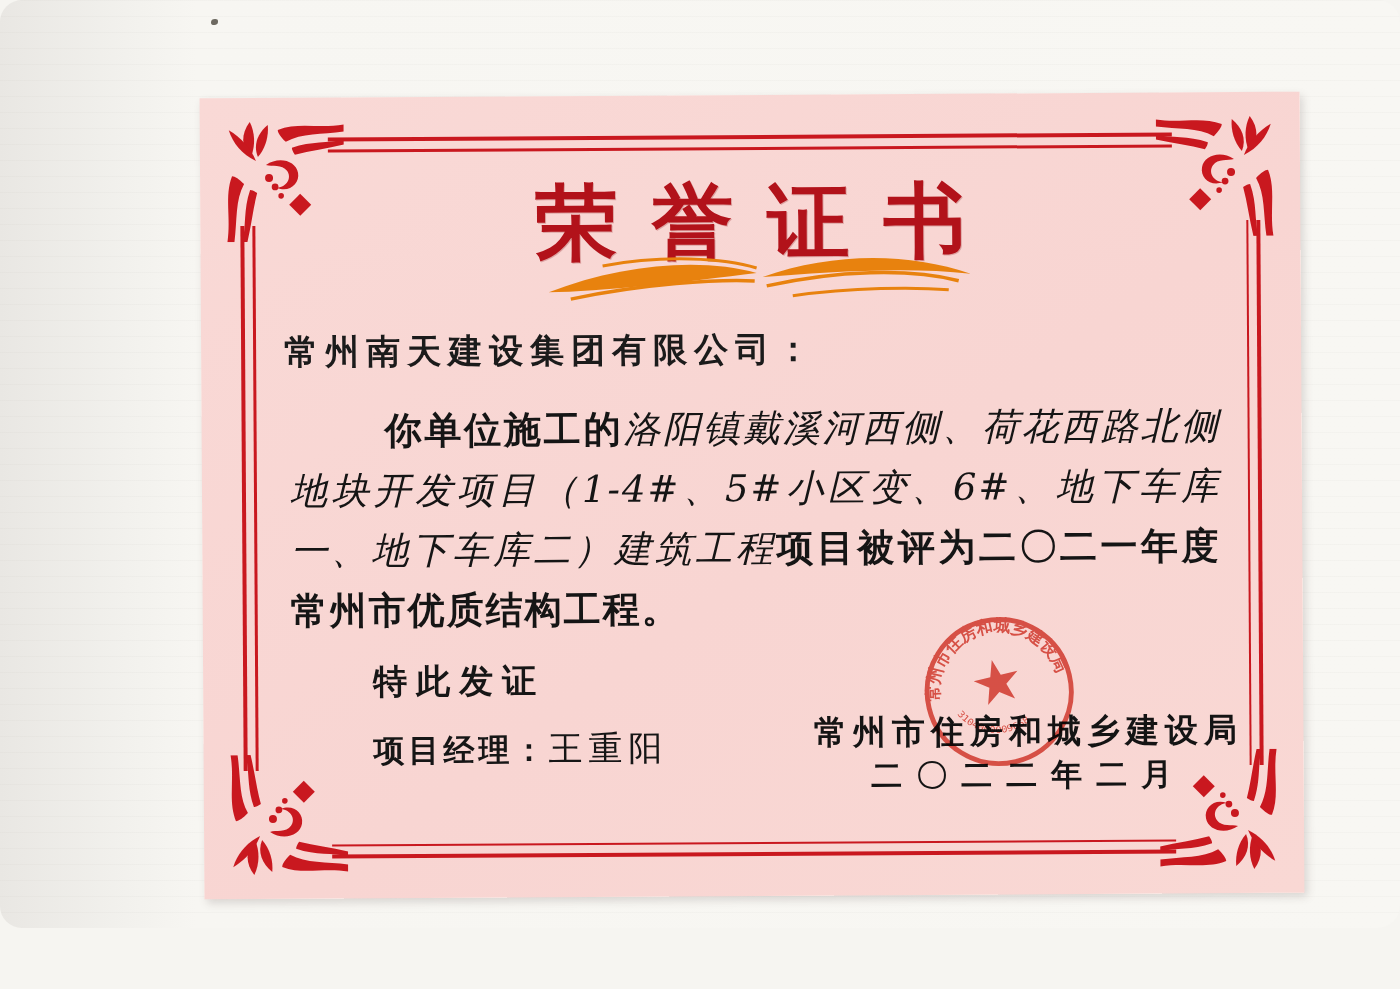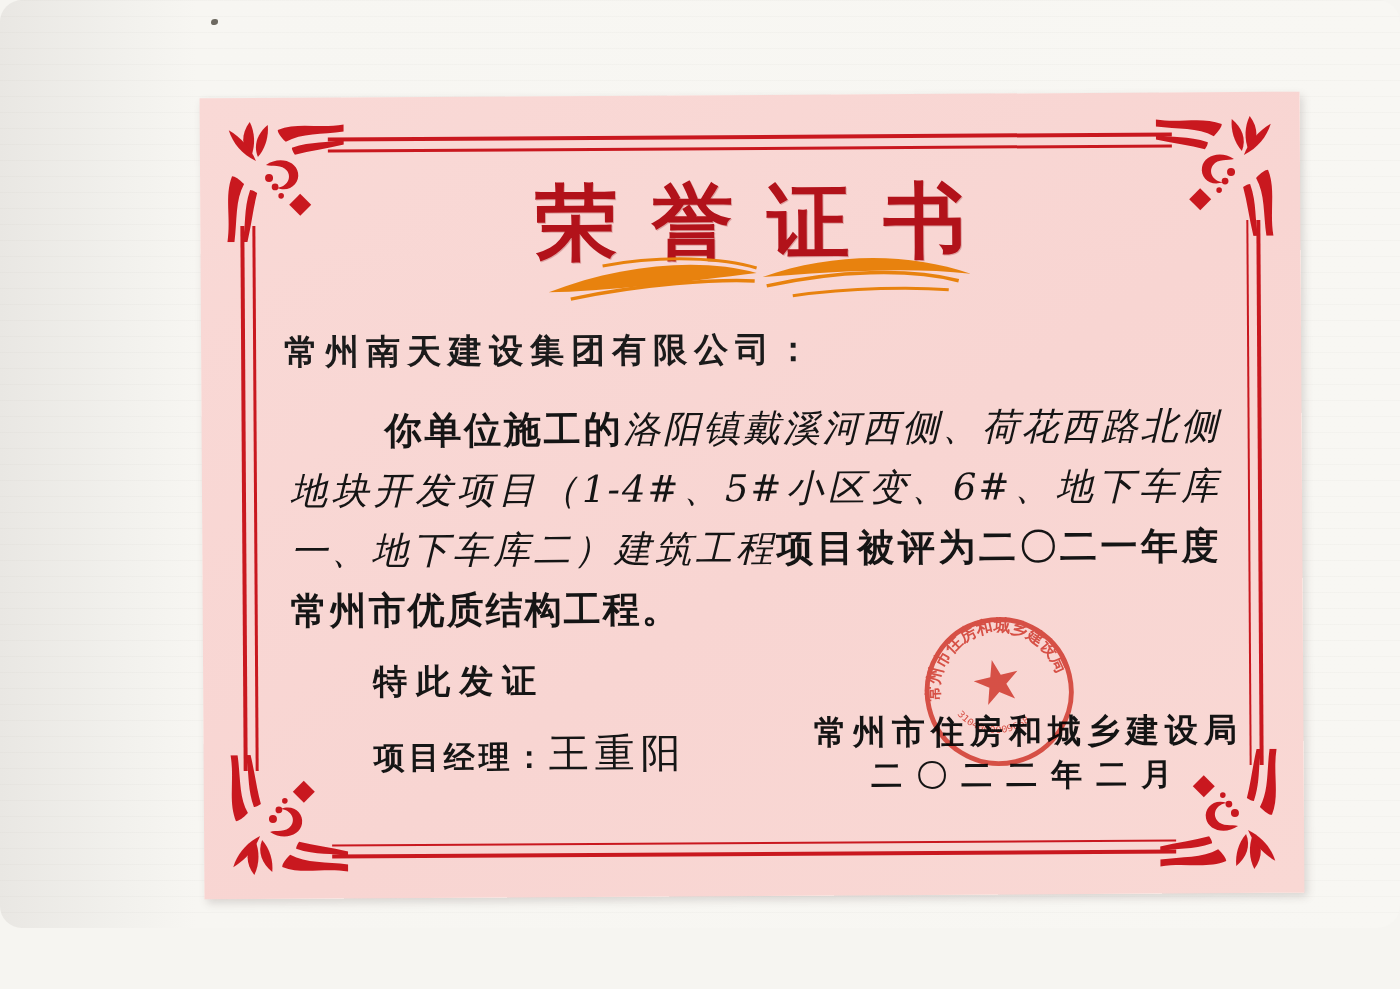--- a/index.html
+++ b/index.html
@@ -72,21 +72,21 @@
   .seg-hei { font-family: "Liberation Sans", sans-serif; font-weight: 700; letter-spacing: 2px; }
   .seg-kai { font-family: "DejaVu Serif", serif; font-style: italic; font-weight: 500; letter-spacing: 2px; }
 
   .closing {
     position: absolute; left: 170px; top: 562px;
     font-family: "Liberation Serif", serif; font-weight: 600;
     font-size: 34px; color: #161616; letter-spacing: 9px;
   }
   .manager-line { position: absolute; left: 170px; top: 630px; font-size: 31px; color: #161616; }
   .manager-label { font-family: "Liberation Sans", sans-serif; font-weight: 800; letter-spacing: 4px; }
-  .manager-name  { font-family: "Liberation Serif", serif; font-weight: 500; font-size: 40px; letter-spacing: 6px; }
+  .manager-name  { font-family: "Liberation Serif", serif; font-weight: 500; font-size: 34px; letter-spacing: 6px; }
 
   .issuer-block { position: absolute; left: 560px; top: 616px; width: 530px; text-align: center; }
   .issuer {
     font-family: "Liberation Serif", serif; font-weight: 700;
     font-size: 33px; color: #141414; letter-spacing: 6px; line-height: 44px;
   }
   .issue-date {
     font-family: "Liberation Serif", serif; font-weight: 600;
     font-size: 31px; color: #141414; letter-spacing: 14px; line-height: 44px;
   }

